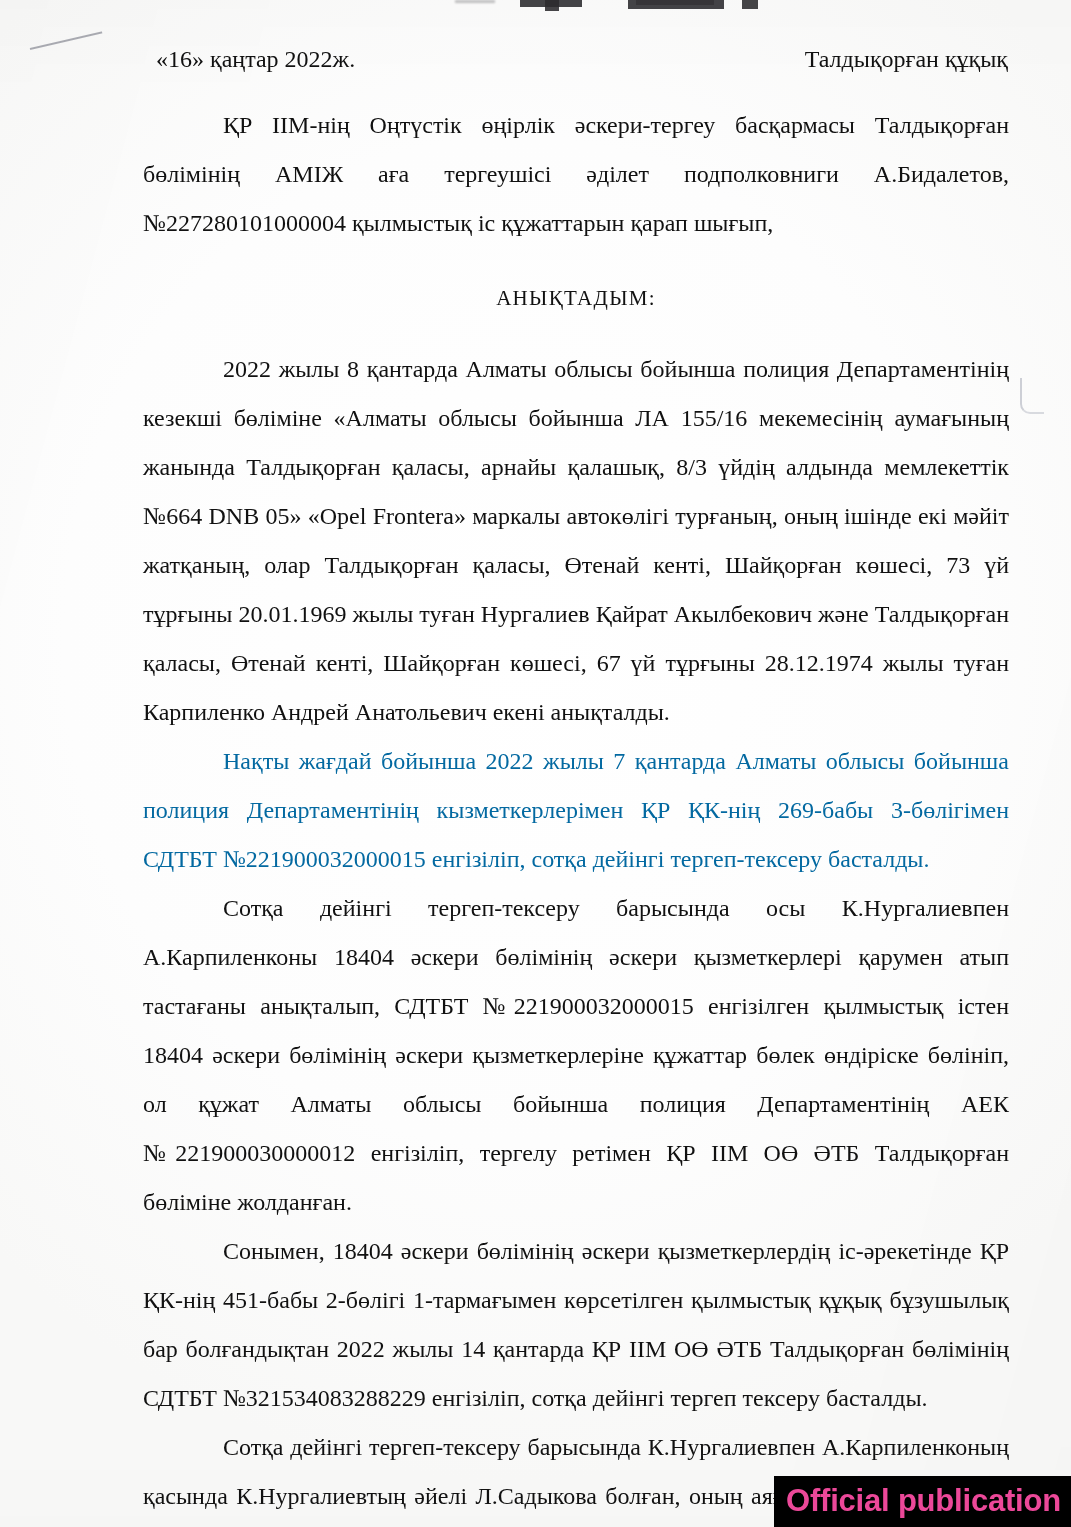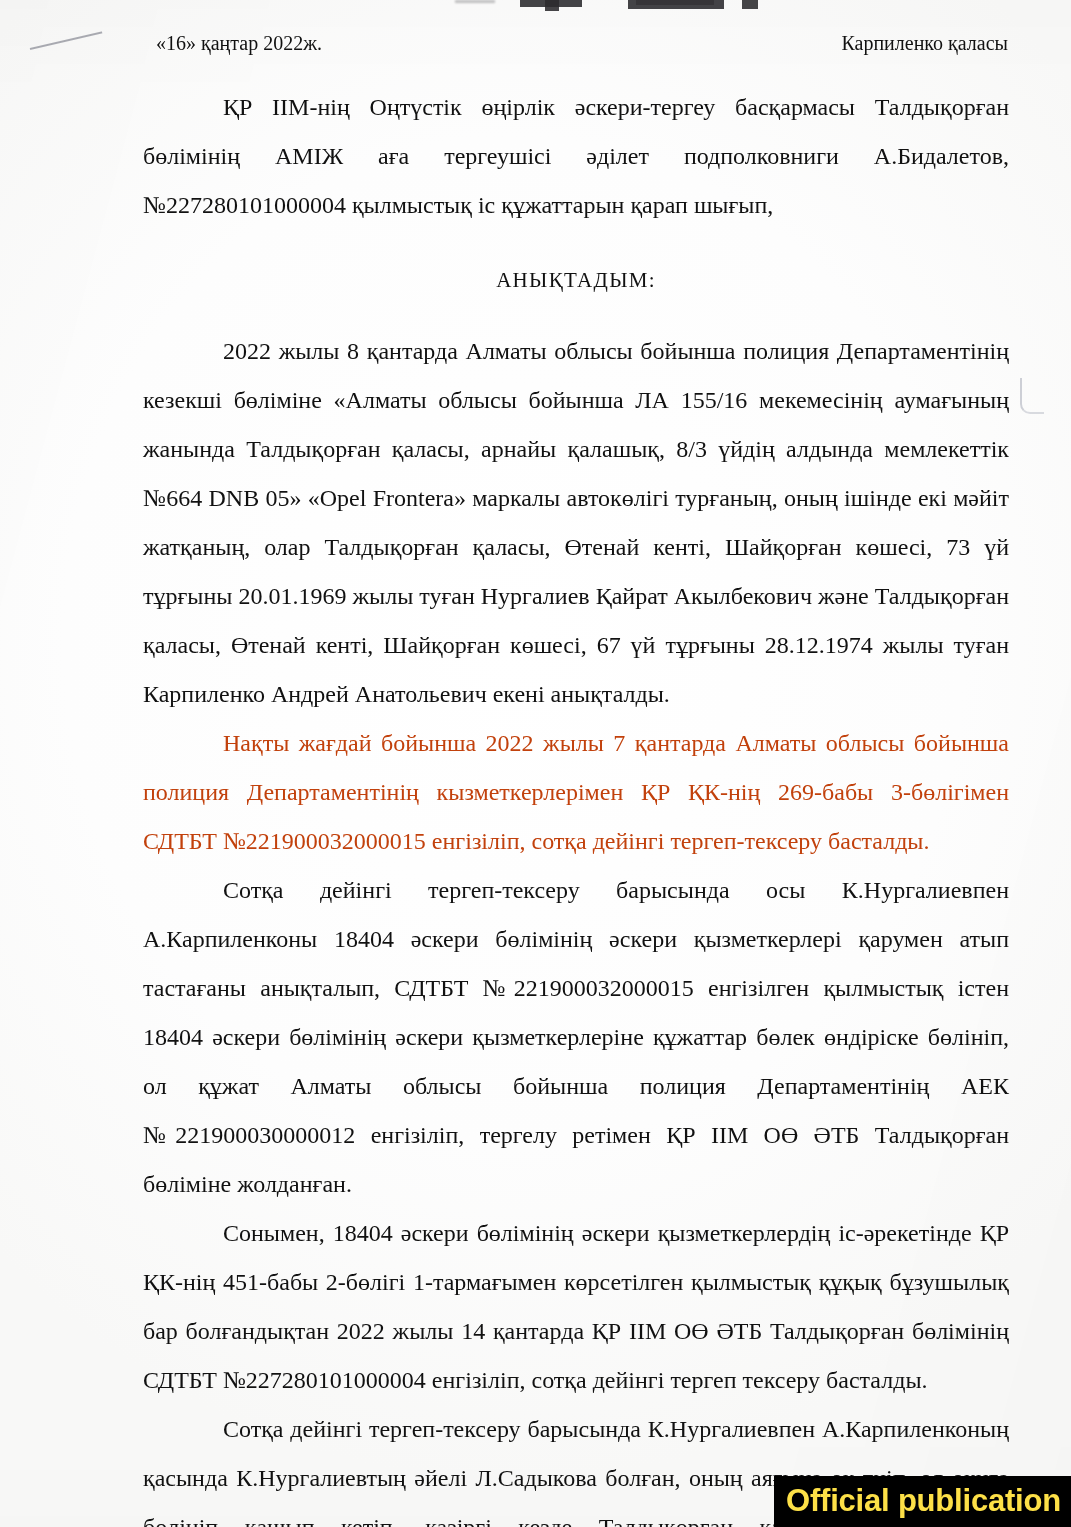--- a/index.html
+++ b/index.html
@@ -75,22 +75,22 @@
   }
 
   .title-block { text-align: center; padding-top: 107px; }
   .title-line-1 { font-size: 24.5px; letter-spacing: .1px; }
   .title-line-2 { font-size: 24.5px; margin-top: 4px; letter-spacing: 1.2px; }
 
   .date-row {
     display: flex;
     justify-content: space-between;
     align-items: baseline;
-    margin-top: 32px;
-    font-size: 20px;
+    margin-top: 46px;
+    font-size: 24px;
     padding-right: 1px;
   }
   .date-row .date { margin-left: 13px; }
 
   .para {
     font-size: 24px;
     line-height: 49px;
     text-align: justify;
     text-justify: inter-word;
     text-indent: 80px;
@@ -102,29 +102,29 @@
 
   .section-heading {
     text-align: center;
     font-size: 21px;
     letter-spacing: 1.3px;
     margin-top: 38px;
     margin-bottom: 34px;
   }
 
   
-  .faded   { color: #c2410c; }
+  .faded   { color: #0369a1; }
 
   
   .watermark {
     position: absolute;
     right: 0;
     bottom: 0;
     background: #000000;
-    color: #fde047;
+    color: #ec4899;
     font-family: "Liberation Sans", sans-serif;
     font-weight: bold;
     font-size: 31px;
     line-height: 1;
     padding: 9px 10px 11px 12px;
     letter-spacing: -.2px;
     white-space: nowrap;
   }
 </style>
 </head>
@@ -144,34 +144,34 @@
 
   <div class="pen-diagonal"></div>
   <div class="pencil-hook"></div>
 </div>
 
 <div class="doc">
 
 
   <div class="date-row">
     <span class="date">«16» қаңтар 2022ж.</span>
-    <span>Карпиленко қаласы</span>
+    <span>Талдықорған құқық</span>
   </div>
 
   <p class="para para-gap">ҚР ІІМ-нің Оңтүстік өңірлік әскери-тергеу басқармасы Талдықорған бөлімінің АМІЖ аға тергеушісі әділет подполковниги А.Бидалетов, №227280101000004 қылмыстық іс құжаттарын қарап шығып,</p>
 
   <div class="section-heading">АНЫҚТАДЫМ:</div>
 
   <p class="para">2022 жылы 8 қантарда Алматы облысы бойынша полиция Департаментінің кезекші бөліміне «Алматы облысы бойынша ЛА 155/16 мекемесінің аумағының жанында Талдықорған қаласы, арнайы қалашық, 8/3 үйдің алдында мемлекеттік №664 DNB 05» «Opel Frontera» маркалы автокөлігі турғаның, оның ішінде екі мәйіт жатқаның, олар Талдықорған қаласы, Өтенай кенті, Шайқорған көшесі, 73 үй тұрғыны 20.01.1969 жылы туған Нургалиев Қайрат Акылбекович және Талдықорған қаласы, Өтенай кенті, Шайқорған көшесі, 67 үй тұрғыны 28.12.1974 жылы туған Карпиленко Андрей Анатольевич екені анықталды.</p>
 
   <p class="para faded">Нақты жағдай бойынша 2022 жылы 7 қантарда Алматы облысы бойынша полиция Департаментінің кызметкерлерімен ҚР ҚК-нің 269-бабы 3-бөлігімен СДТБТ №221900032000015 енгізіліп, сотқа дейінгі тергеп-тексеру басталды.</p>
 
   <p class="para">Сотқа дейінгі тергеп-тексеру барысында осы К.Нургалиевпен А.Карпиленконы 18404 әскери бөлімінің әскери қызметкерлері қарумен атып тастағаны анықталып, СДТБТ №221900032000015 енгізілген қылмыстық істен 18404 әскери бөлімінің әскери қызметкерлеріне құжаттар бөлек өндіріске бөлініп, ол құжат Алматы облысы бойынша полиция Департаментінің АЕК №221900030000012 енгізіліп, тергелу ретімен ҚР ІІМ ОӨ ӘТБ Талдықорған бөліміне жолданған.</p>
 
-  <p class="para">Сонымен, 18404 әскери бөлімінің әскери қызметкерлердің іс-әрекетінде ҚР ҚК-нің 451-бабы 2-бөлігі 1-тармағымен көрсетілген қылмыстық құқық бұзушылық бар болғандықтан 2022 жылы 14 қантарда ҚР ІІМ ОӨ ӘТБ Талдықорған бөлімінің СДТБТ №227280101000004 енгізіліп, сотқа дейінгі тергеп тексеру басталды.</p>
+  <p class="para">Сонымен, 18404 әскери бөлімінің әскери қызметкерлердің іс-әрекетінде ҚР ҚК-нің 451-бабы 2-бөлігі 1-тармағымен көрсетілген қылмыстық құқық бұзушылық бар болғандықтан 2022 жылы 14 қантарда ҚР ІІМ ОӨ ӘТБ Талдықорған бөлімінің СДТБТ №321534083288229 енгізіліп, сотқа дейінгі тергеп тексеру басталды.</p>
 
   <p class="para">Сотқа дейінгі тергеп-тексеру барысында К.Нургалиевпен А.Карпиленконың қасында К.Нургалиевтың әйелі Л.Садыкова болған, оның аяғына оқ тиіп, ол оқиға бөлініп қашып кетіп, казіргі кезде Талдықорған қаласының көпсалалы ауруханасында жатыр.</p>
 
 
   <p class="para">Жазылғандардың негізінде және ҚР ҚПК-нің 71-бабының 3-бөлігін және 198-бабын басшылыққа ала отырып,</p>
 
 </div>
 
 <div class="watermark">Official publication</div>
 

